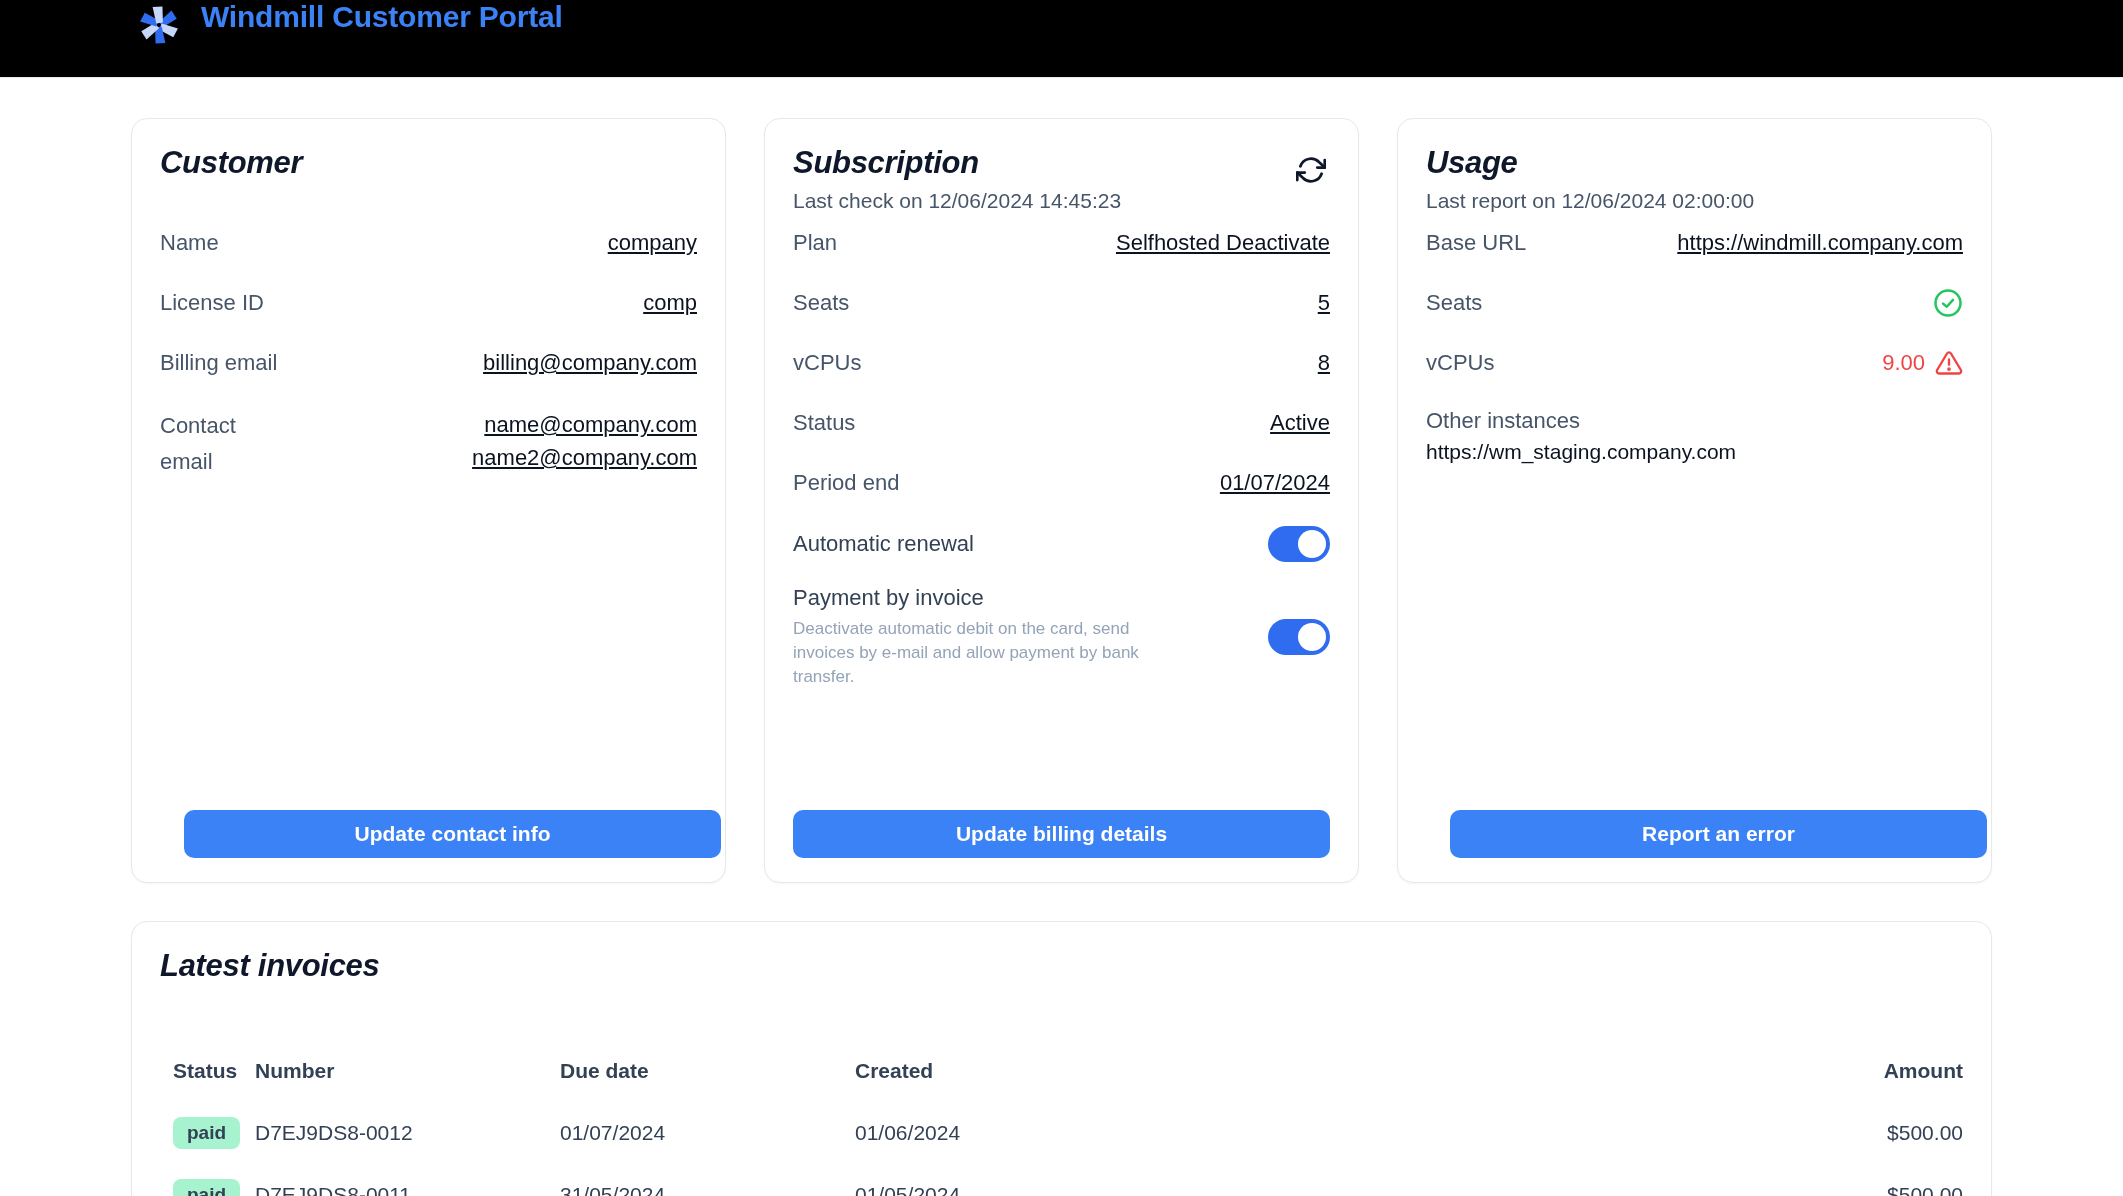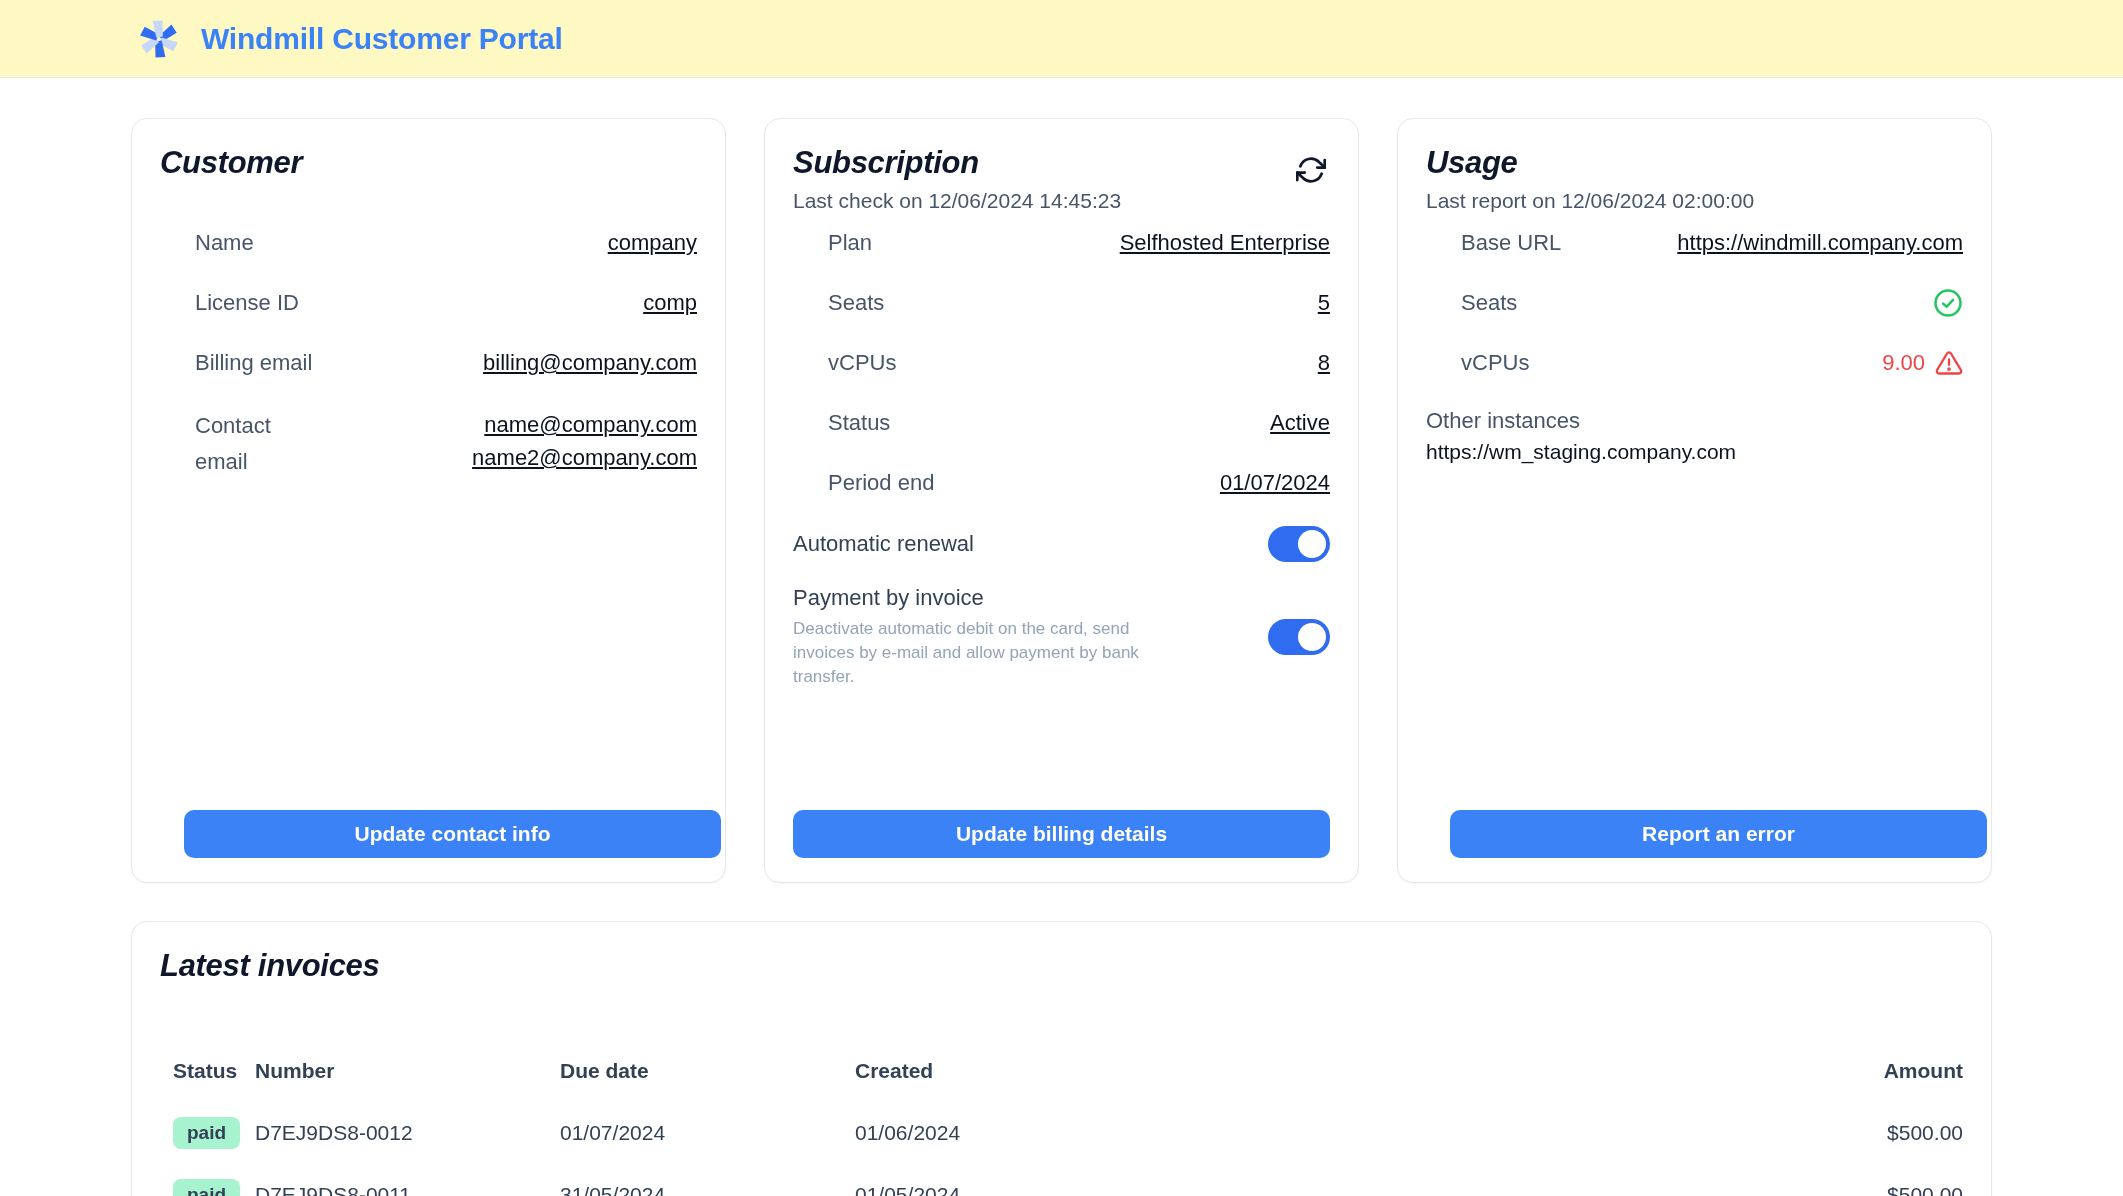--- a/index.html
+++ b/index.html
@@ -1,39 +1,39 @@
 <!DOCTYPE html>
 <html style="--accent: #3b82f6; --toggle_on: #2f6cf0; --danger: #ef4444; --success: #22c55e; --badge_bg: #a7f3d0; --label_gray: #475569;"><head>
 <meta charset="utf-8">
 <style>
   * { margin:0; padding:0; box-sizing:border-box; }
   html,body { width:2123px; height:1196px; overflow:hidden; background:#fff;
     font-family:"Liberation Sans","DejaVu Sans",sans-serif; color:#0f172a; }
 
   
-  .topbar { height:78px; display:flex; align-items:center; gap:16px;
-    padding:0 133px; border-bottom:1px solid #e8eaee; background:#fef9c3; }
+  .topbar { height:78px; display:flex; gap:16px;
+    padding:0 133px; border-bottom:1px solid #e8eaee; background:#000000; }
   .topbar-title { font-size:30px; font-weight:700; color:var(--accent,#3b82f6); letter-spacing:-0.2px; }
 
   main { padding:40px 131px 0 131px; }
 
   .cards-row { display:grid; grid-template-columns:repeat(3,1fr); gap:38px; height:765px; }
 
   .card { background:#fff; border:1px solid #e6e8ec; border-radius:16px;
     padding:26px 28px 24px 28px; display:flex; flex-direction:column;
     box-shadow:0 1px 2px rgba(15,23,42,.04); }
 
   .card-head { min-height:68px; display:flex; justify-content:space-between; align-items:flex-start; }
   .card-title { font-size:31px; font-weight:700; color:#0f172a; letter-spacing:-0.3px;font-style:italic; }
   .card-subtitle { font-size:21px; color:#475569; margin-top:8px; }
   .icon-btn { background:none; border:none; cursor:pointer; padding:4px; margin-top:6px; }
 
   .row { display:flex; justify-content:space-between; align-items:center;
     padding:15px 0; font-size:22px; min-height:60px; }
-  .row-label { color:#475569;margin-left:35px; }
+  .row-label { color:#475569; }
   .row-value { color:#0b1220; text-align:right;text-decoration:underline; }
   .row.top { align-items:flex-start; }
   .narrow-label { max-width:120px; line-height:36px; }
   .value-stack { line-height:33px; }
 
   
   .toggle-row { display:flex; justify-content:space-between; align-items:center; padding:13px 0; }
   .toggle-label { font-size:22px; color:#334155; }
   .toggle { position:relative; width:62px; height:36px; border-radius:18px;
     background:#cbd5e1; border:none; cursor:pointer; flex:none; }
@@ -127,21 +127,21 @@
         <button class="icon-btn" title="">
           <svg width="30" height="30" viewBox="0 0 24 24" fill="none" stroke="#0f172a" stroke-width="2.2" stroke-linecap="round" stroke-linejoin="round">
             <polyline points="23 4 23 10 17 10"></polyline>
             <polyline points="1 20 1 14 7 14"></polyline>
             <path d="M3.51 9a9 9 0 0 1 14.85-3.36L23 10M1 14l4.64 4.36A9 9 0 0 0 20.49 15"></path>
           </svg>
         </button>
       </div>
       <div class="row">
         <span class="row-label">Plan</span>
-        <span class="row-value">Selfhosted Enterprise</span>
+        <span class="row-value">Selfhosted Deactivate</span>
       </div>
       <div class="row">
         <span class="row-label">Seats</span>
         <span class="row-value">5</span>
       </div>
       <div class="row">
         <span class="row-label">vCPUs</span>
         <span class="row-value">8</span>
       </div>
       <div class="row">

